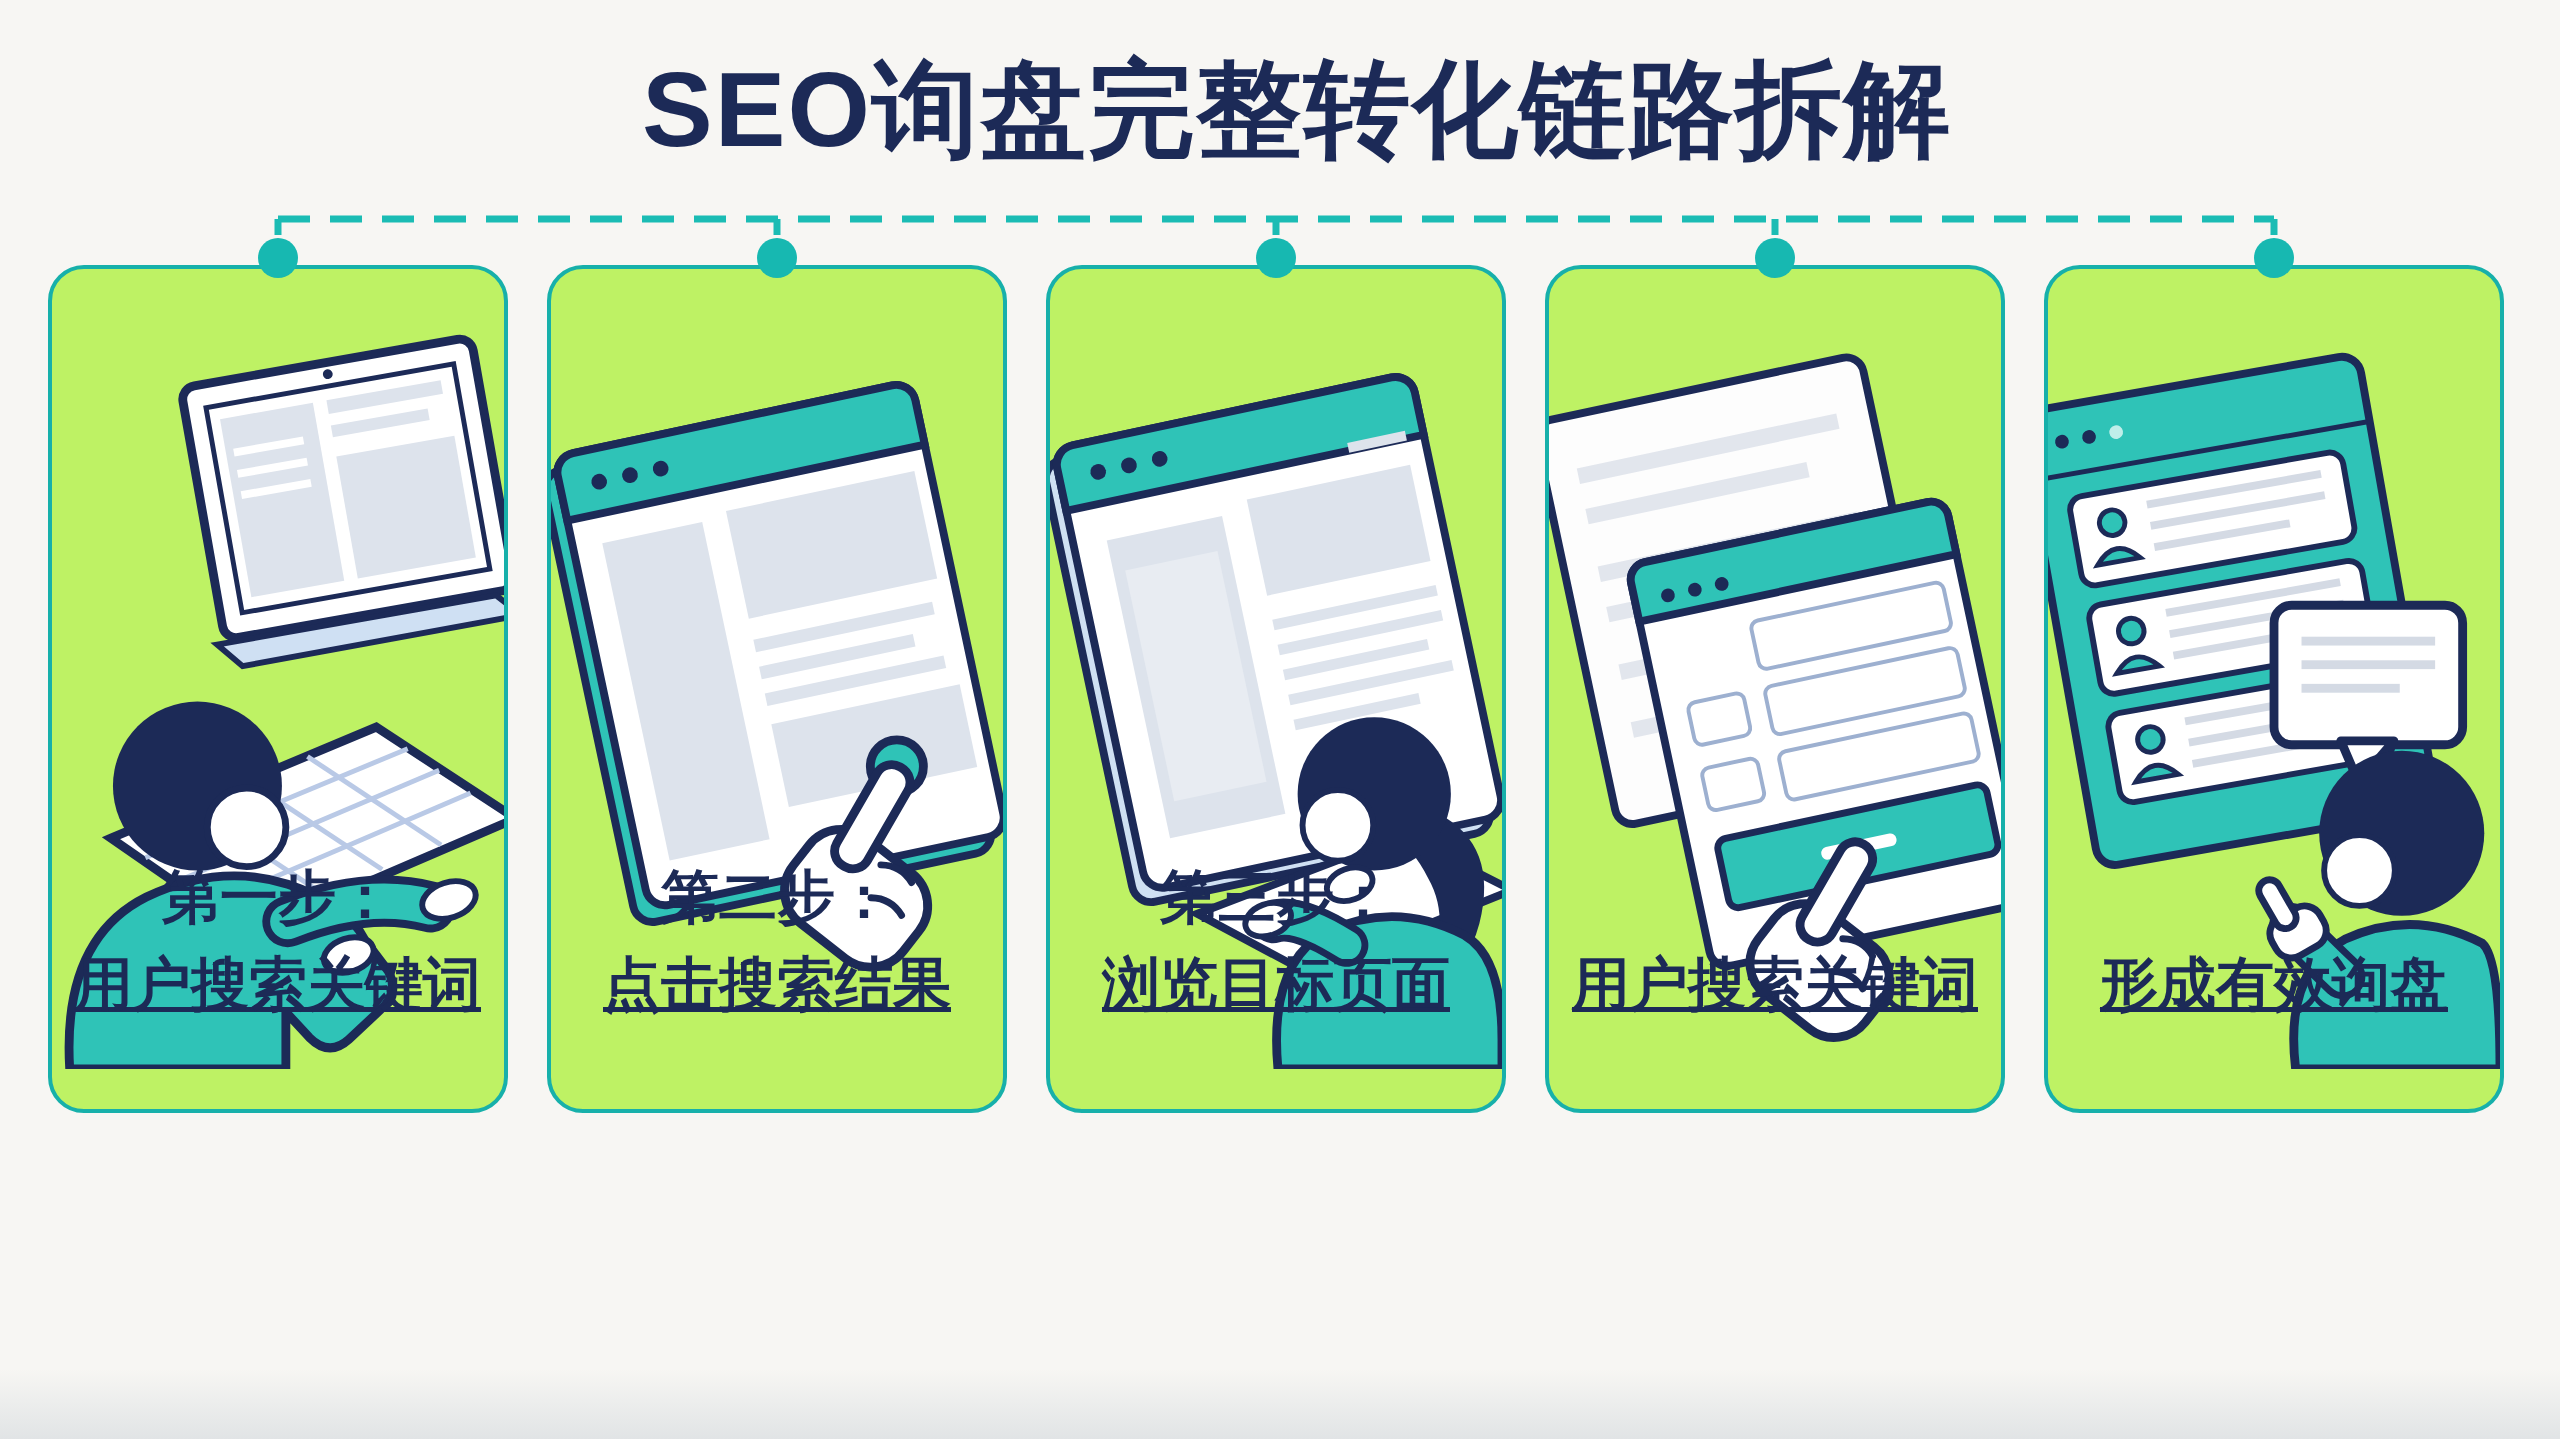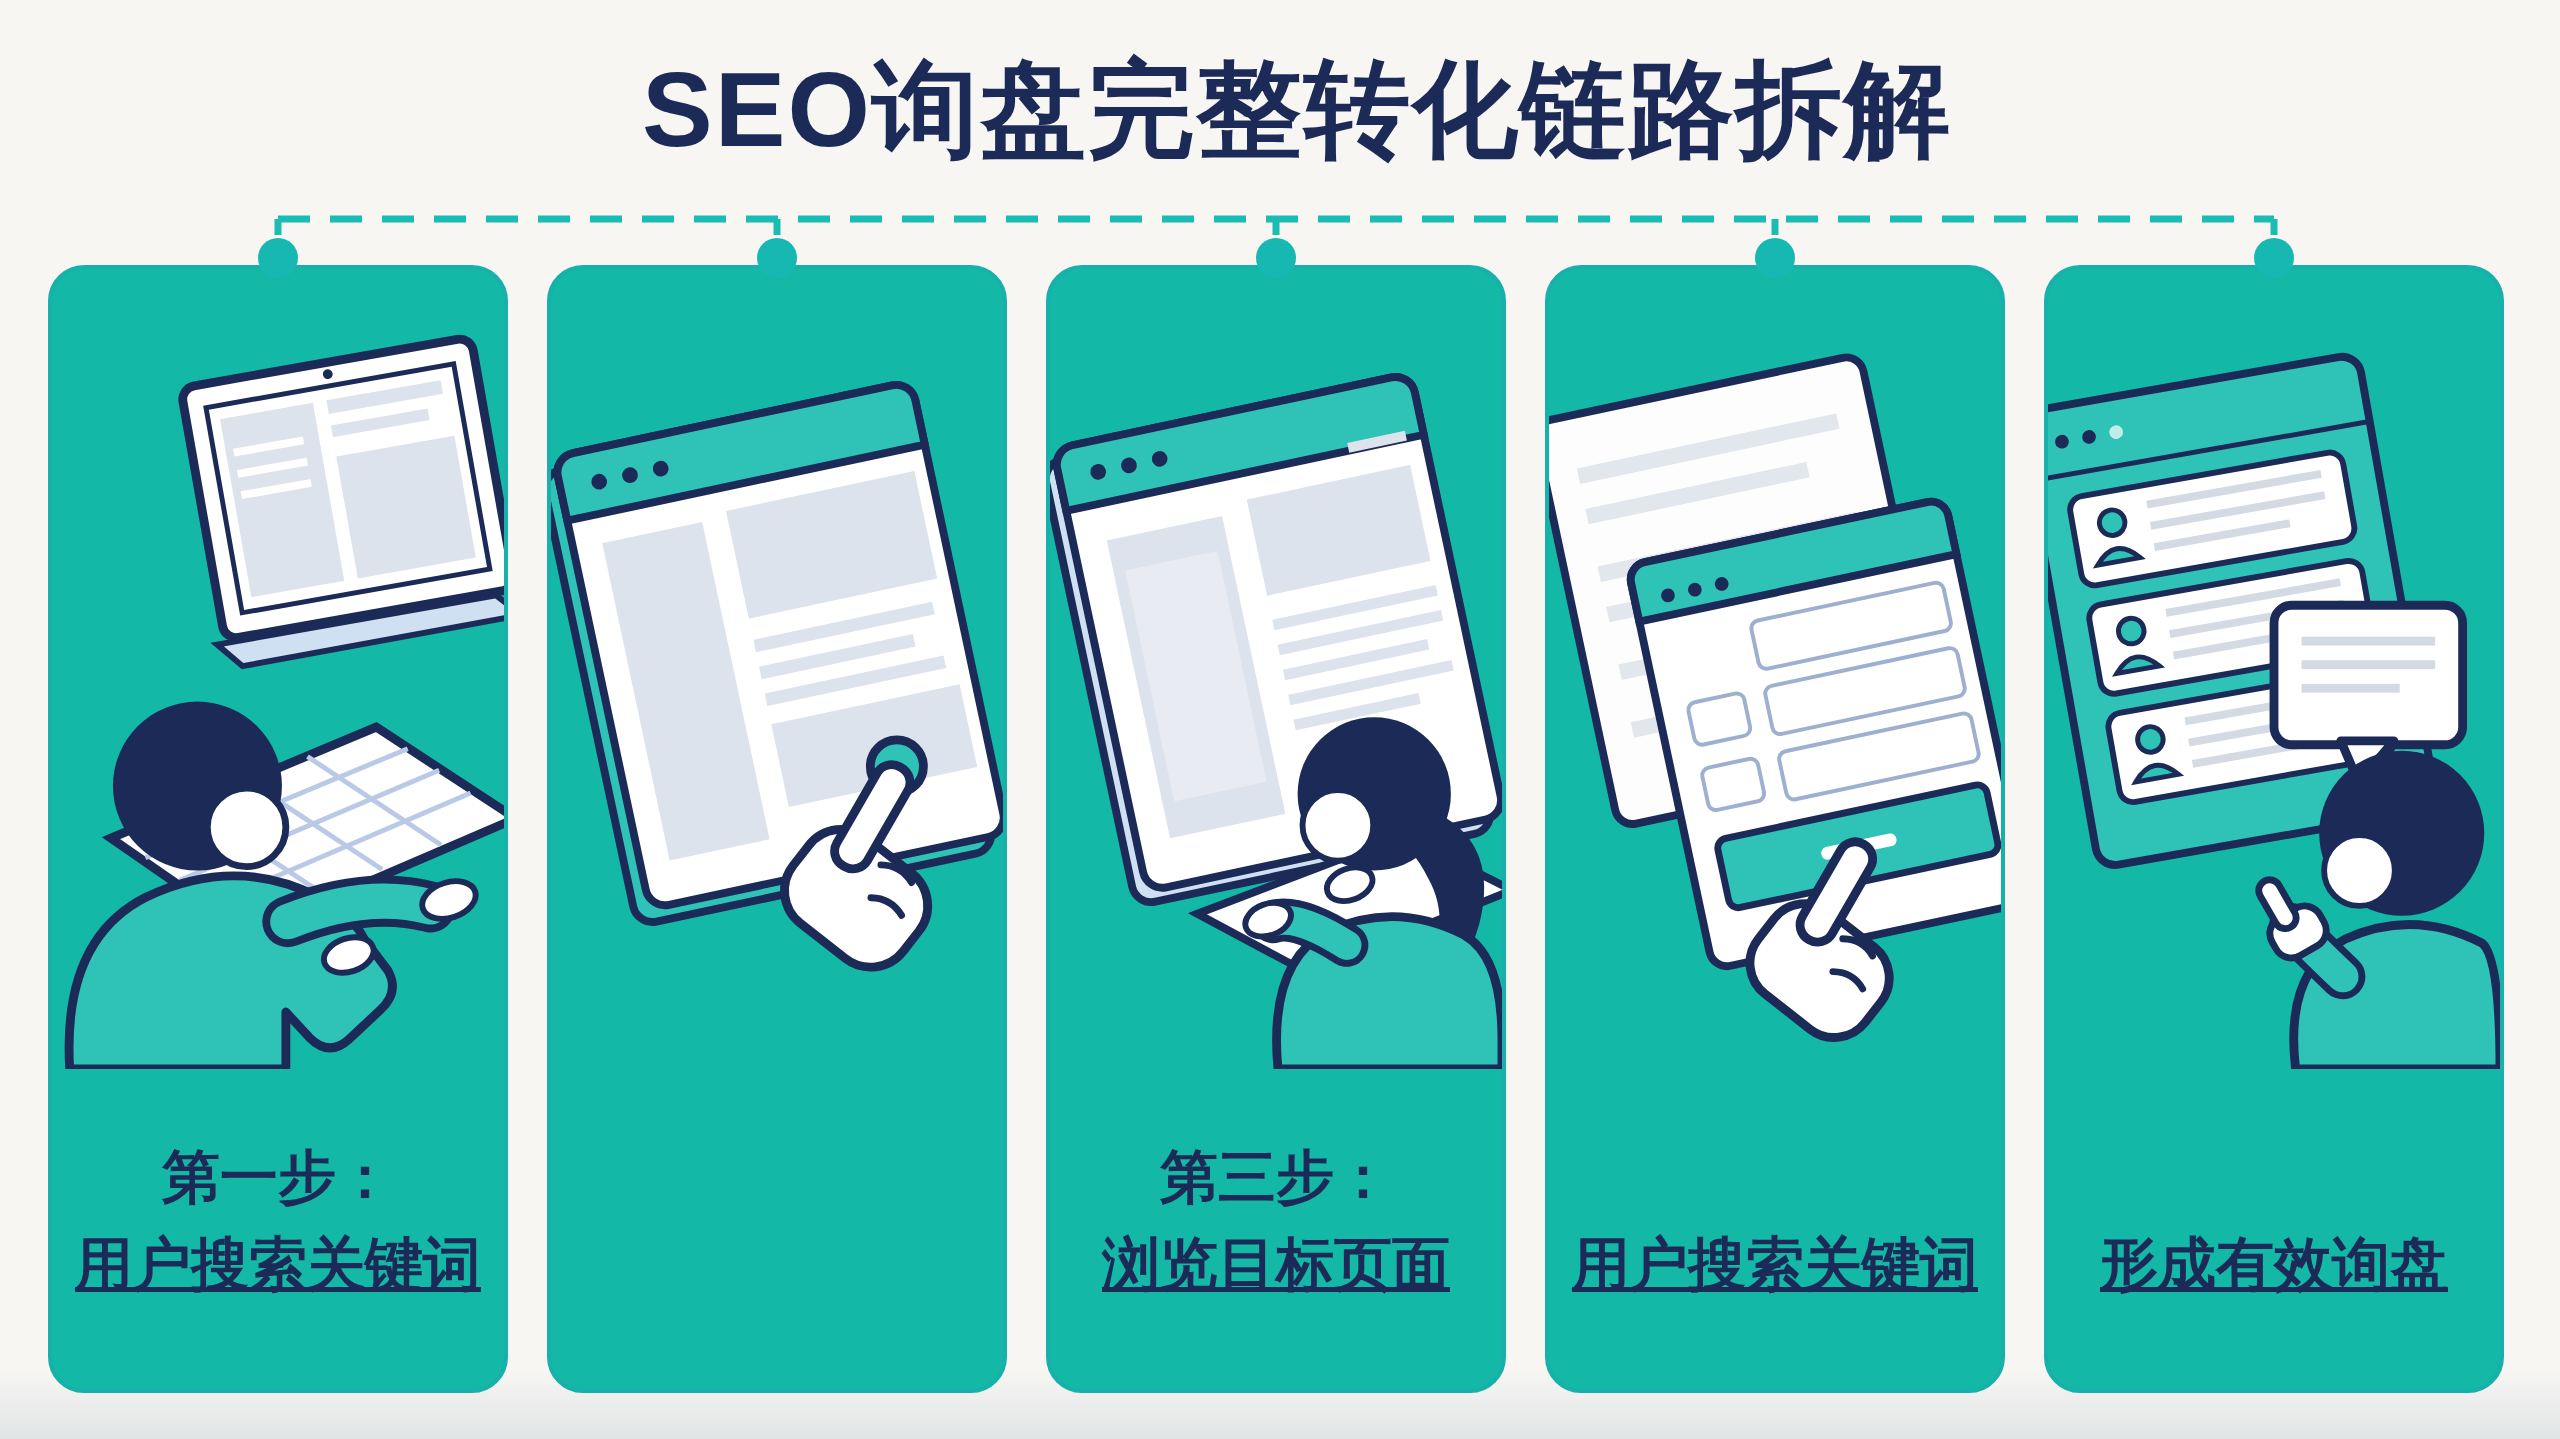--- a/index.html
+++ b/index.html
@@ -20,22 +20,22 @@
   }
   .connector{
     position:absolute;left:0;top:0;width:2560px;height:300px;z-index:3;
     pointer-events:none;
   }
   .cards{
     position:absolute;left:48px;top:265px;width:2456px;height:1073px;
     display:flex;gap:39px;z-index:1;
   }
   .card{
-    position:relative;width:460px;height:1128px;box-sizing:border-box;
-    background:#14b8a6;border:4px solid #17b0aa;border-radius:36px;
+    position:relative;width:460px;height:848px;box-sizing:border-box;
+    background:#bef264;border:4px solid #17b0aa;border-radius:36px;
   }
   .illus{position:absolute;top:14px;left:0;right:0;height:786px;}
   .illus svg{width:100%;height:100%;display:block;}
   .caption{
     position:absolute;bottom:82px;left:0;width:100%;text-align:center;
     color:#1c2a57;font-weight:700;
   }
   .step-label{font-size:58px;line-height:1.5;}
   .step-desc{font-size:58px;line-height:1.5;text-decoration:underline;}
 </style>
@@ -124,20 +124,24 @@
           <rect x="206" y="444" width="196" height="86" fill="#dde3ec"></rect>
         </g>
         <circle cx="352" cy="492" r="27" fill="#2fc3b7" stroke="#1c2a57" stroke-width="9"></circle>
         <g transform="translate(352,500) rotate(30)">
           <rect x="-26" y="70" width="142" height="110" rx="42" fill="#ffffff" stroke="#1c2a57" stroke-width="9" transform="rotate(8)"></rect>
           <rect x="-18" y="-8" width="36" height="116" rx="17" fill="#ffffff" stroke="#1c2a57" stroke-width="9"></rect>
           <path d="M32,88 q18,-10 36,0 M40,122 q18,-10 36,0" stroke="#1c2a57" stroke-width="7" fill="none" stroke-linecap="round"></path>
         </g>
       </svg>
     </div>
+    <div class="caption">
+      <div class="step-label">第二步：</div>
+      <div class="step-desc">点击搜索结果</div>
+    </div>
   </div>
 
   <div class="card">
     <div class="illus">
       <svg viewBox="0 0 460 800">
         <g transform="rotate(-12 240 350)">
           <rect x="32" y="136" width="372" height="460" rx="20" fill="#cfe0f3" stroke="#1c2a57" stroke-width="8"></rect>
           <rect x="46" y="124" width="372" height="460" rx="20" fill="#ffffff" stroke="#1c2a57" stroke-width="8"></rect>
           <path d="M66,124 h332 a20,20 0 0 1 20,20 v44 h-372 v-44 a20,20 0 0 1 20,-20 z" fill="#2fc3b7" stroke="#1c2a57" stroke-width="8"></path>
           <circle cx="86" cy="156" r="8" fill="#1c2a57"></circle>

